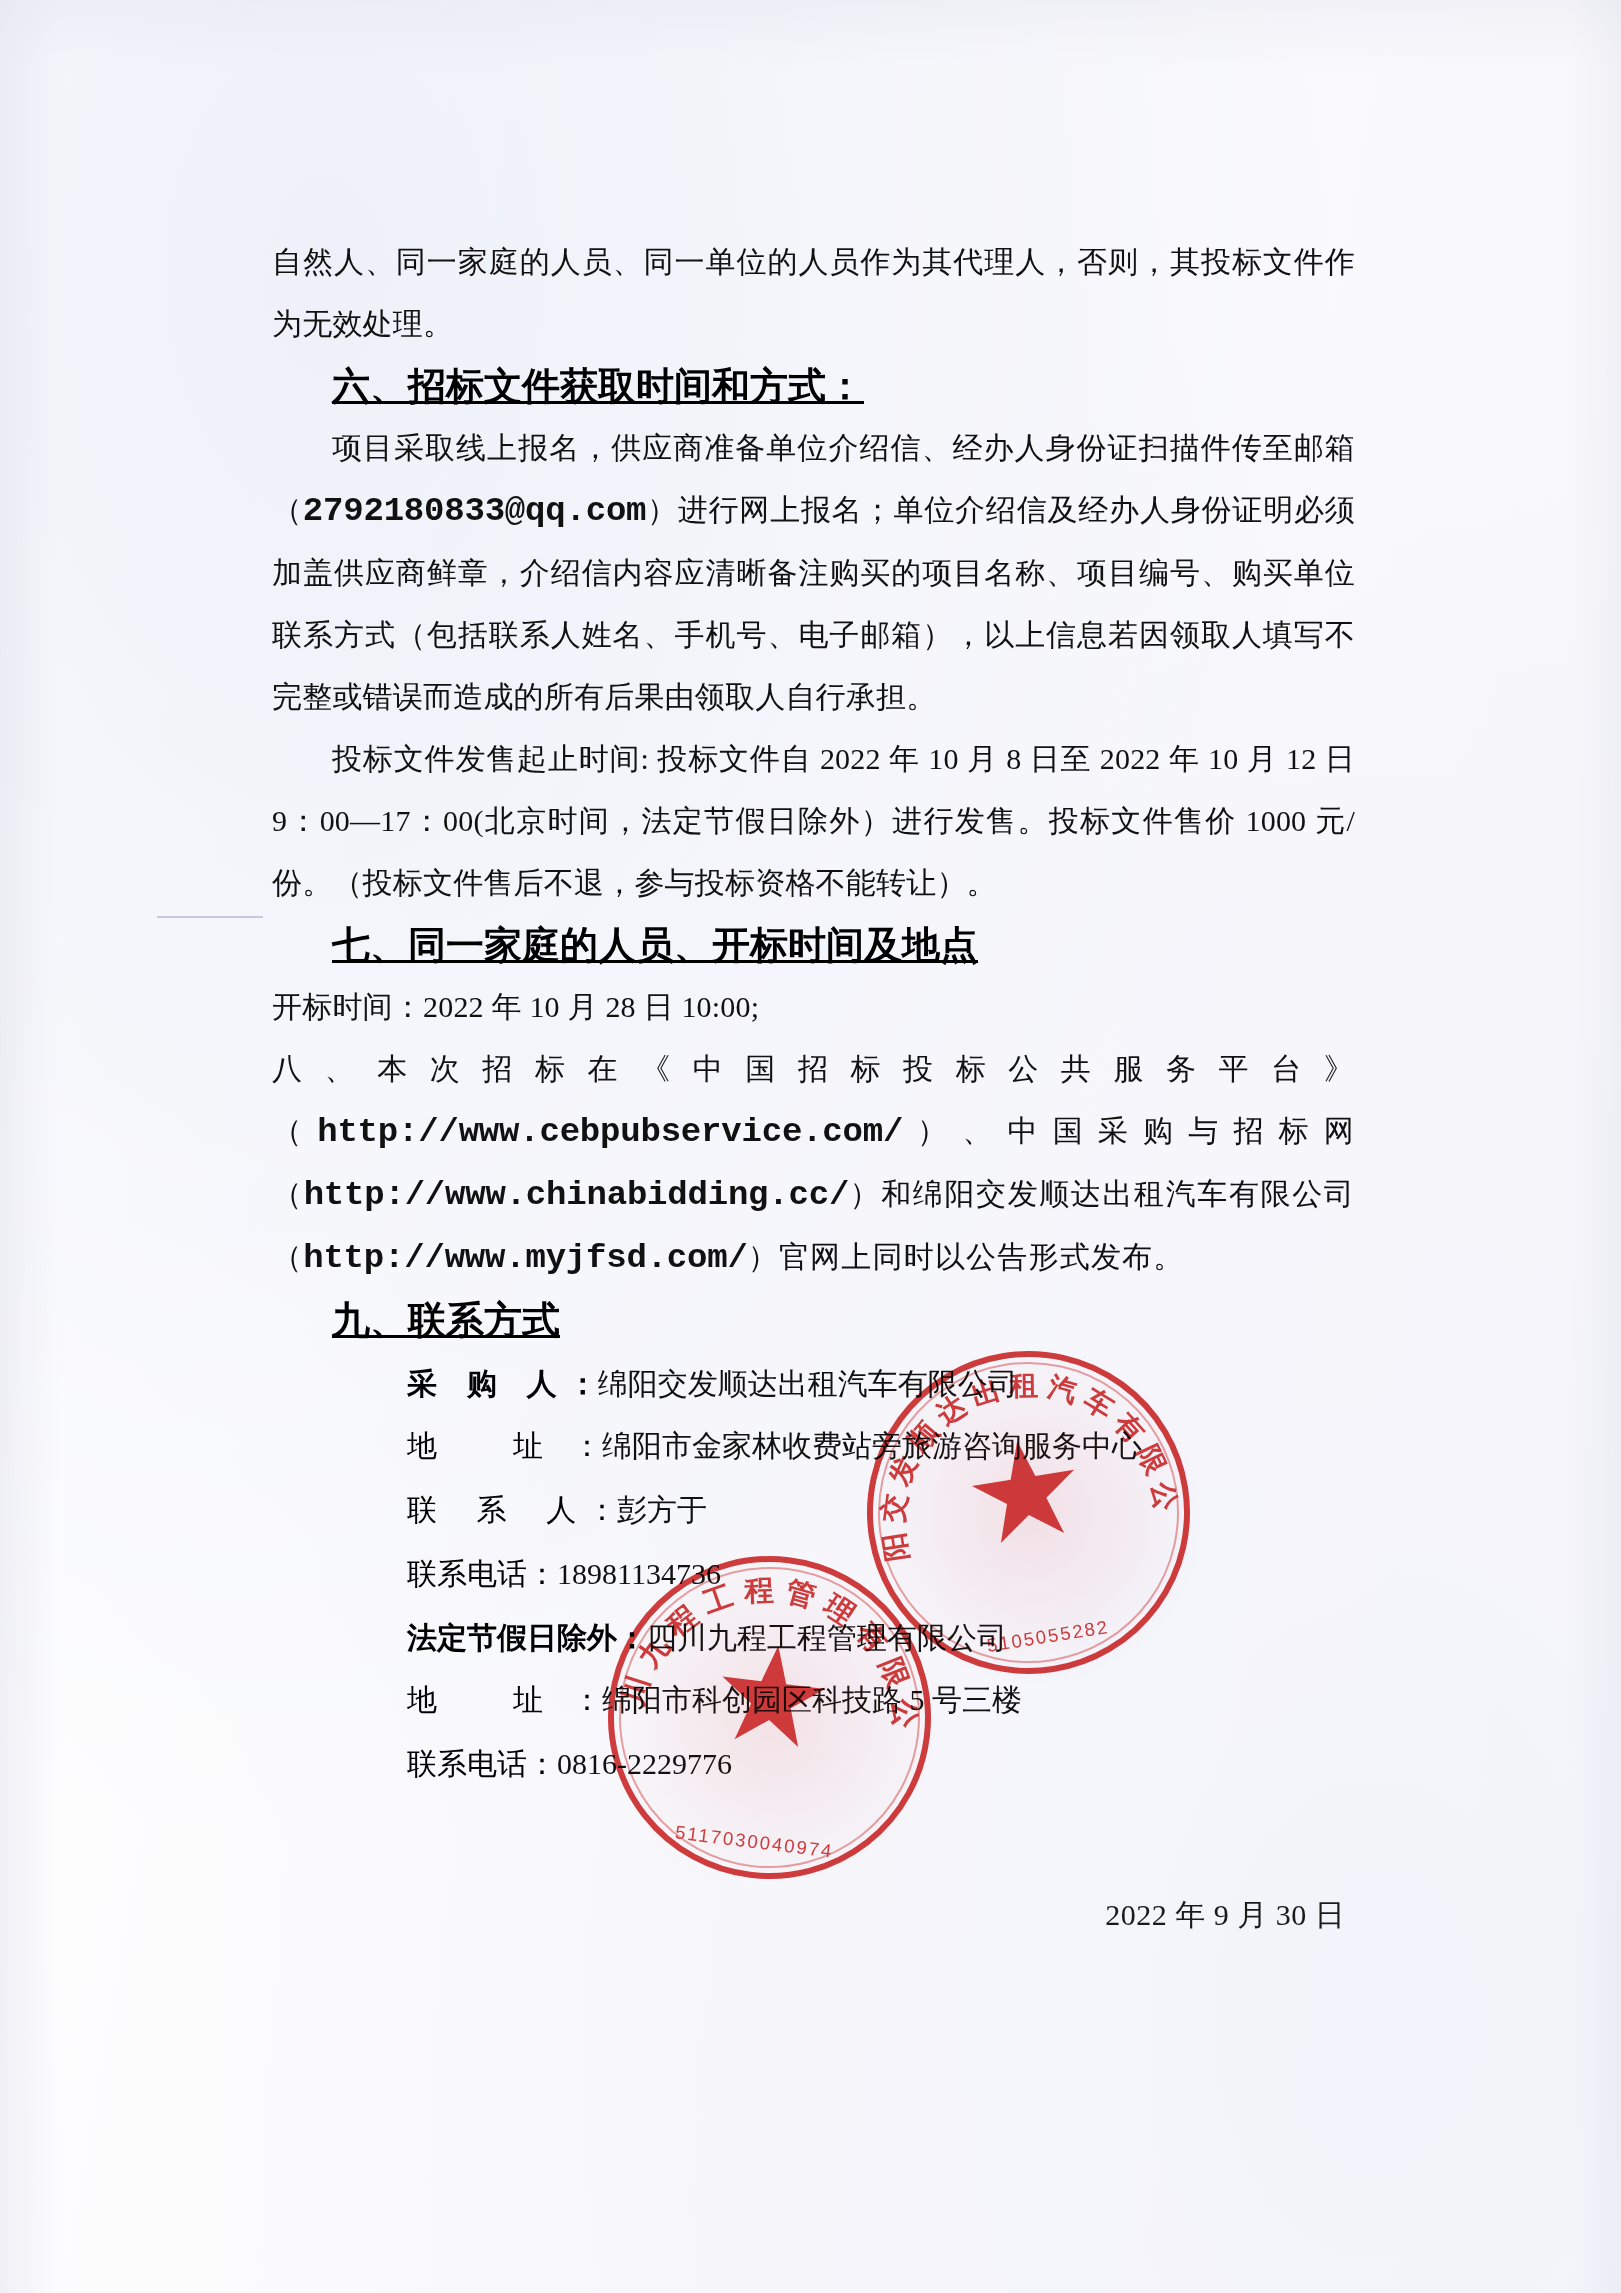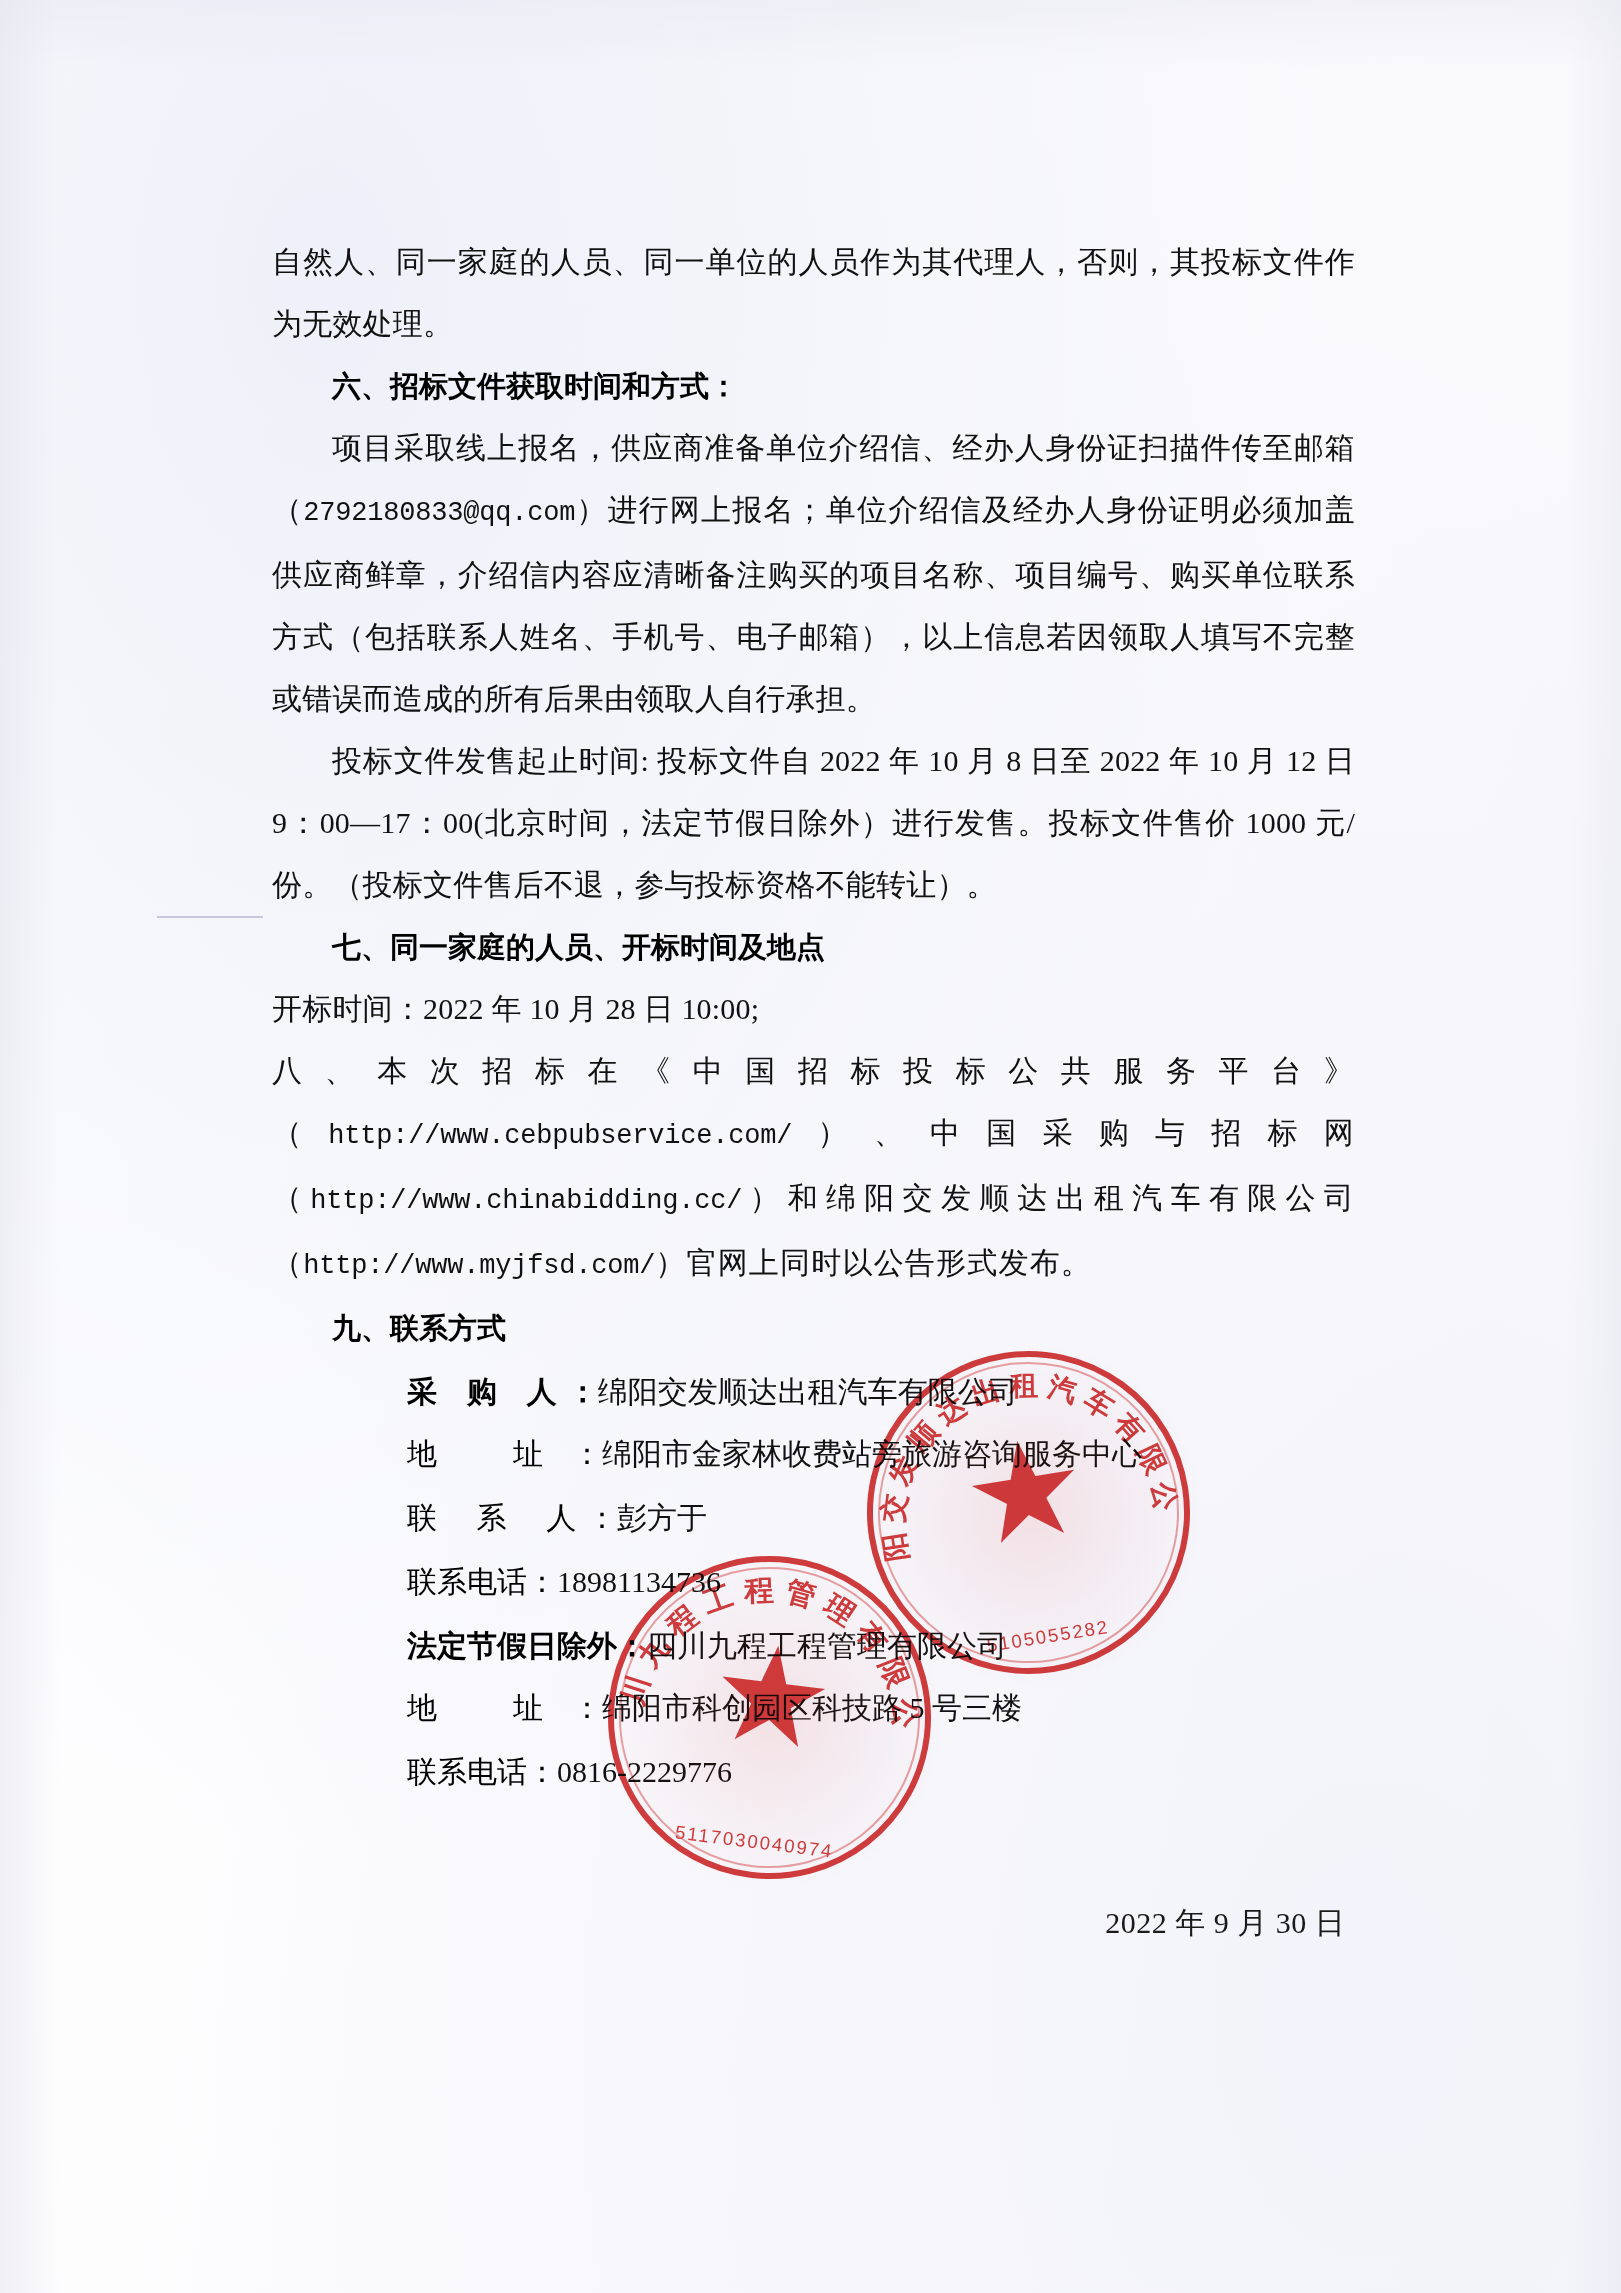--- a/index.html
+++ b/index.html
@@ -47,35 +47,37 @@
     letter-spacing: 0.2px;
     text-align: justify;
     text-justify: inter-character;
     margin: 0;
     color: #111;
   }
   .para.indent { text-indent: 60px; }
   .heading {
     font-family: "Liberation Sans", "DejaVu Sans", sans-serif;
     font-weight: bold;
-    font-size: 29px;
+    font-size: 38px;
     line-height: 62px;
     margin: 0;
     text-indent: 60px;
     color: #000;
+    text-decoration: underline;
   }
   .spread {
     text-align: justify;
     text-justify: inter-character;
     letter-spacing: 1.2px;
   }
   .mono {
     font-family: "Liberation Mono", "DejaVu Sans Mono", monospace;
-    font-size: 27px;
+    font-size: 34px;
     letter-spacing: -0.2px;
+    font-weight: bold;
   }
   .num {
     font-family: "Liberation Serif", "DejaVu Serif", serif;
   }
   .contact-block {
     margin-top: 2px;
   }
   .contact-row {
     font-size: 30px;
     line-height: 62px;

